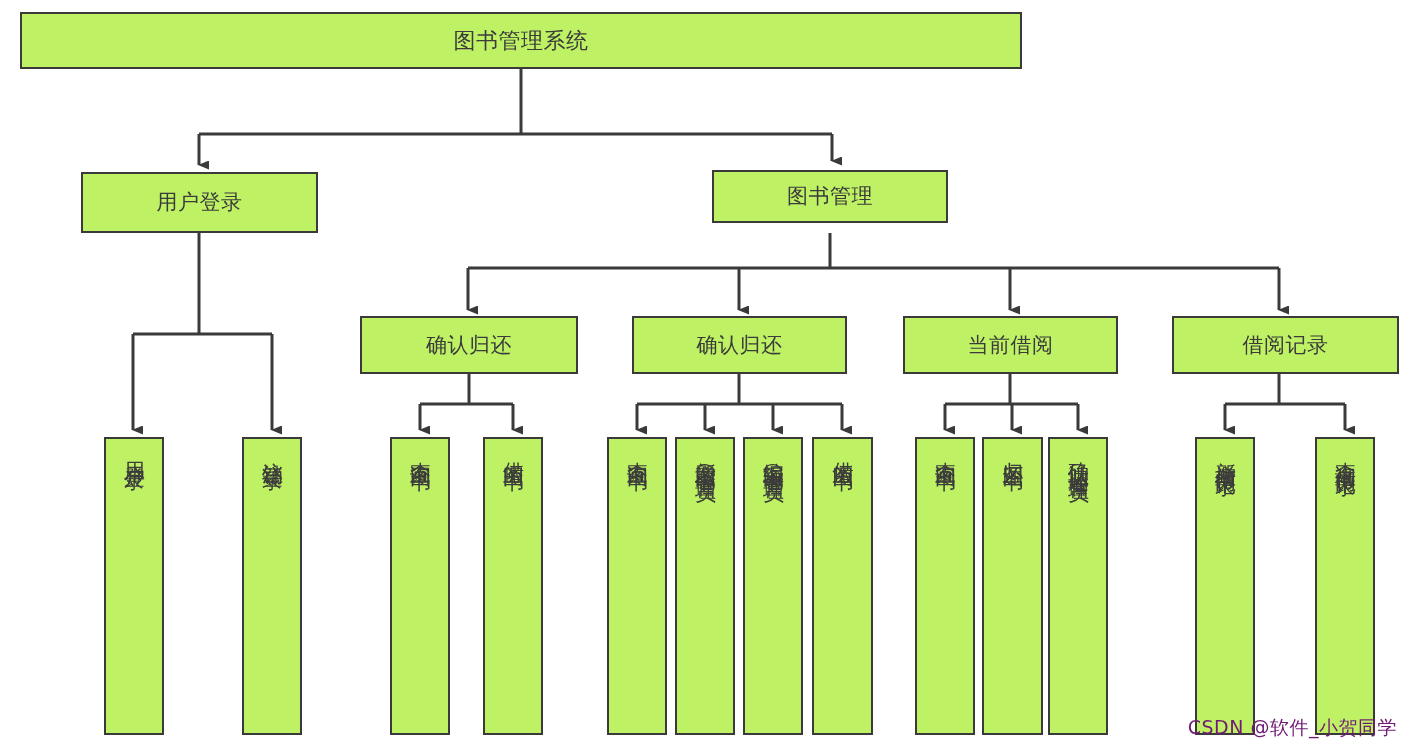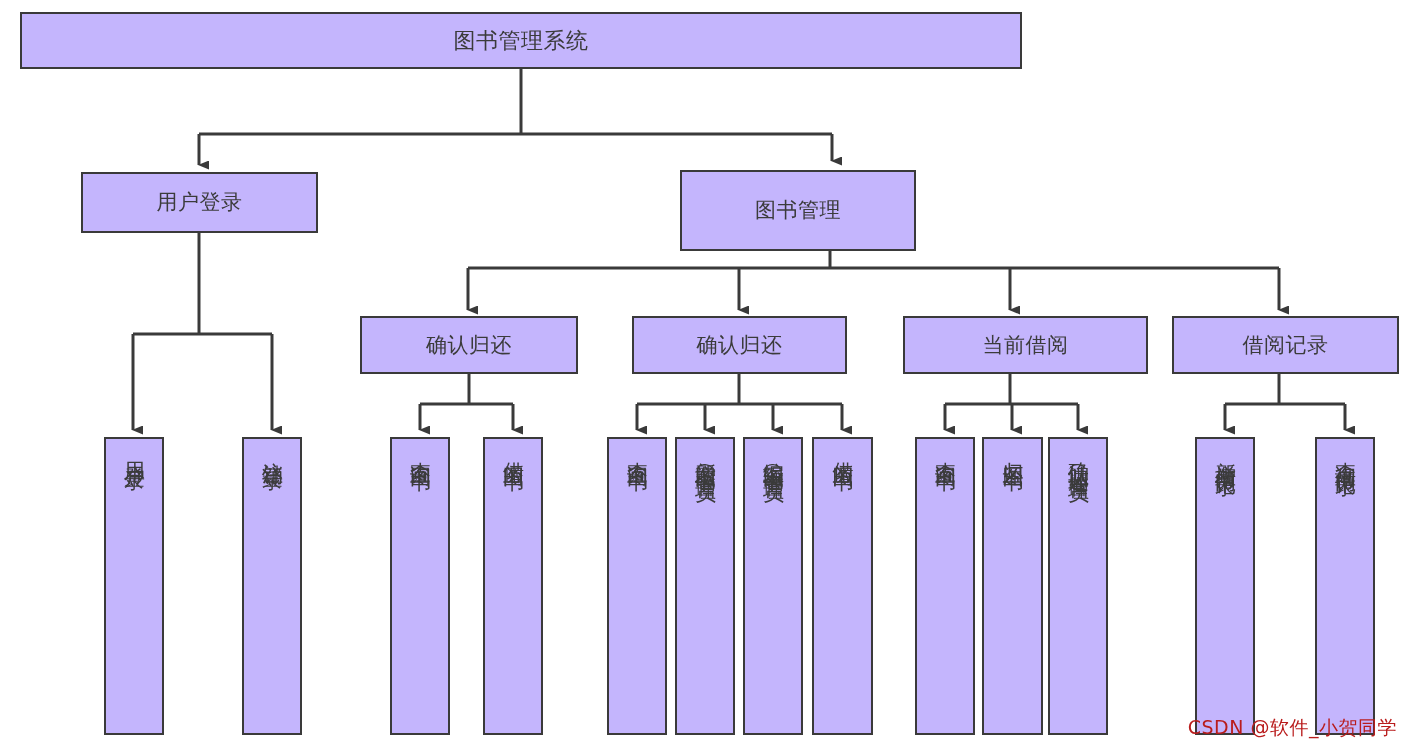--- a/index.html
+++ b/index.html
@@ -21,21 +21,21 @@
     position: absolute;
     left: 0;
     top: 0;
     width: 1405px;
     height: 747px;
     pointer-events: none;
   }
   .node {
     position: absolute;
     box-sizing: border-box;
-    background: #c4b5fd;
+    background: #bef264;
     border: 2px solid #3a3a3a;
     display: flex;
     align-items: center;
     justify-content: center;
     color: #333333;
     overflow: hidden;
   }
   .node .lbl {
     display: block;
     text-align: center;
@@ -63,21 +63,21 @@
     font-size: 21px;
     letter-spacing: 3px;
     line-height: 1;
     white-space: nowrap;
   }
   .watermark {
     position: absolute;
     right: 8px;
     bottom: 6px;
     font-size: 19px;
-    color: #b91c1c;
+    color: #701a75;
     letter-spacing: 0.5px;
     white-space: nowrap;
     user-select: none;
   }
 </style>
 </head>
 <body>
 
 <div id="canvas">
 
@@ -131,31 +131,31 @@
     </g>
   </svg>
 
   <div class="node horiz root" style="left:20px; top:12px; width:1002px; height:57px;">
     <span class="lbl">图书管理系统</span>
   </div>
 
   <div class="node horiz" style="left:81px; top:172px; width:237px; height:61px;">
     <span class="lbl">用户登录</span>
   </div>
-  <div class="node horiz" style="left:680px; top:170px; width:236px; height:81px;">
+  <div class="node horiz" style="left:712px; top:170px; width:236px; height:53px;">
     <span class="lbl">图书管理</span>
   </div>
 
   <div class="node horiz" style="left:360px; top:316px; width:218px; height:58px;">
     <span class="lbl">确认归还</span>
   </div>
   <div class="node horiz" style="left:632px; top:316px; width:215px; height:58px;">
     <span class="lbl">确认归还</span>
   </div>
-  <div class="node horiz" style="left:903px; top:316px; width:245px; height:58px;">
+  <div class="node horiz" style="left:903px; top:316px; width:215px; height:58px;">
     <span class="lbl">当前借阅</span>
   </div>
   <div class="node horiz" style="left:1172px; top:316px; width:227px; height:58px;">
     <span class="lbl">借阅记录</span>
   </div>
 
   <div class="node vert" style="left:104px; top:437px; width:60px; height:298px;">
     <span class="lbl">用户登录</span>
   </div>
   <div class="node vert" style="left:242px; top:437px; width:60px; height:298px;">

